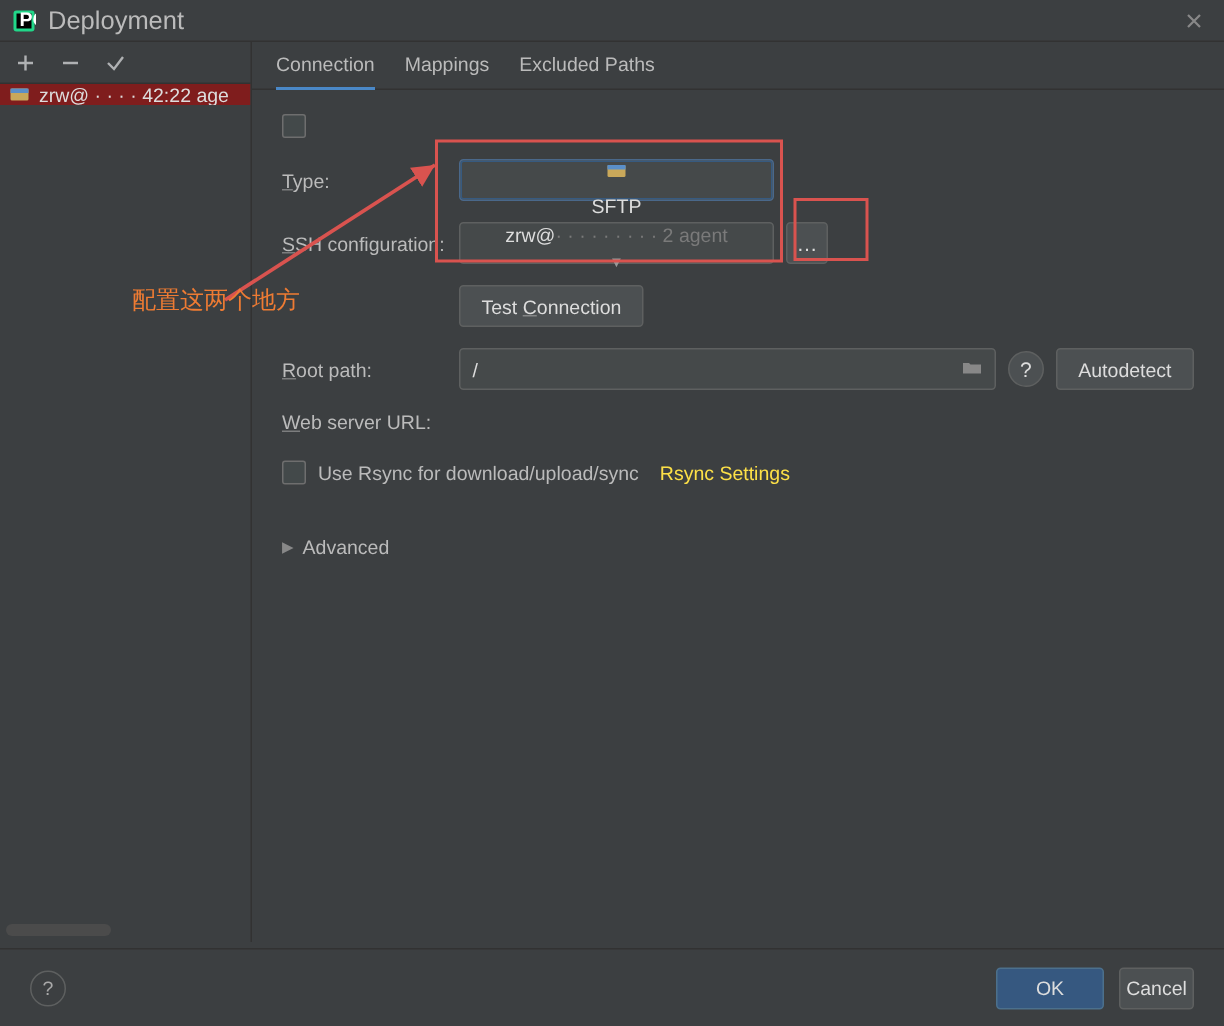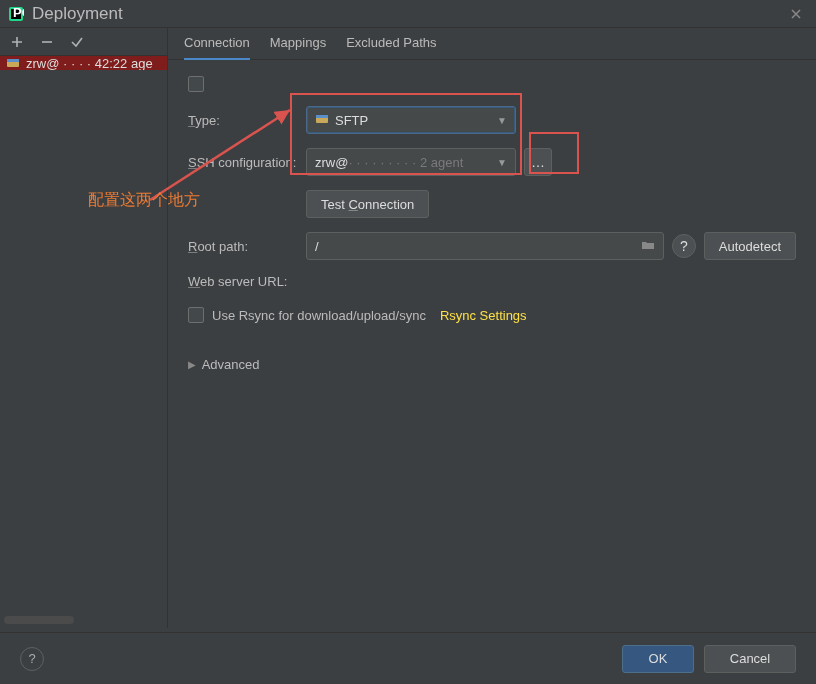--- a/index.html
+++ b/index.html
@@ -27,21 +27,21 @@
     .tab.active { border-bottom-color: #4a88c7; }
     
     .form { padding: 16px 20px; display: flex; flex-direction: column; gap: 14px; }
     .row { display: flex; align-items: center; gap: 8px; }
     .row-label { width: 110px; color: #bbbbbb; font-size: 13px; }
     .uline { text-decoration: underline; text-decoration-color: rgba(187,187,187,0.5); }
     
     .checkbox-row { display: flex; align-items: center; gap: 8px; }
     .checkbox { width: 16px; height: 16px; border: 1px solid #6e6e6e; border-radius: 2px; background: #43494a; }
     
-    .combo { display: flex; align-items: center; height: 28px; background: #45494a; border: 1px solid #5e6060; border-radius: 3px; padding: 0 8px; gap: 6px; width: 210px; position: relative; }
+    .combo { display: flex; align-items: center; height: 28px; background: #45494a; border: 1px solid #5e6060; border-radius: 3px; padding: 0 8px; gap: 6px; width: 210px; position: relative; flex-direction: column; }
     .combo.focused { border-color: #4a688a; box-shadow: 0 0 0 1px #375a7f inset; }
     .combo-text { flex: 1; color: #ddd; font-size: 13px; }
     .combo-caret { color: #999; font-size: 10px; }
     .combo .muted { color: #7a7a7a; }
     
     .input { height: 28px; background: #45494a; border: 1px solid #5e6060; border-radius: 3px; padding: 0 8px; color: #ddd; font-size: 13px; display: flex; align-items: center; }
     .input.flex { flex: 1; }
     .input-icon-right { margin-left: auto; color: #888; }
     
     .btn { height: 28px; padding: 0 14px; background: #4c5052; border: 1px solid #5e6060; border-radius: 3px; color: #ddd; font-size: 13px; display: inline-flex; align-items: center; justify-content: center; cursor: pointer; }
@@ -191,21 +191,21 @@
       </div>
 
     </div>
   </div>
 </div>
 
 <div class="footer">
   <div class="help-btn">?</div>
   <div class="spacer"></div>
   <div class="btn primary" style="width:72px;">OK</div>
-  <div class="btn" style="width:92px;">Cancel</div>
+  <div class="btn" style="width:50px;">Cancel</div>
 </div>
 
 <div class="annot-box" style="left:290px; top:93px; width:232px; height:82px;"></div>
 <div class="annot-box" style="left:529px; top:132px; width:50px; height:42px;"></div>
 <svg class="annot-arrow" style="left:130px; top:100px; width:170px; height:110px;" viewBox="0 0 170 110">
   <defs>
       <marker id="ah" markerWidth="8" markerHeight="8" refX="6" refY="3" orient="auto">
         <path d="M0 0 L6 3 L0 6 Z" fill="#d9534f"></path>
       </marker>
     </defs>

